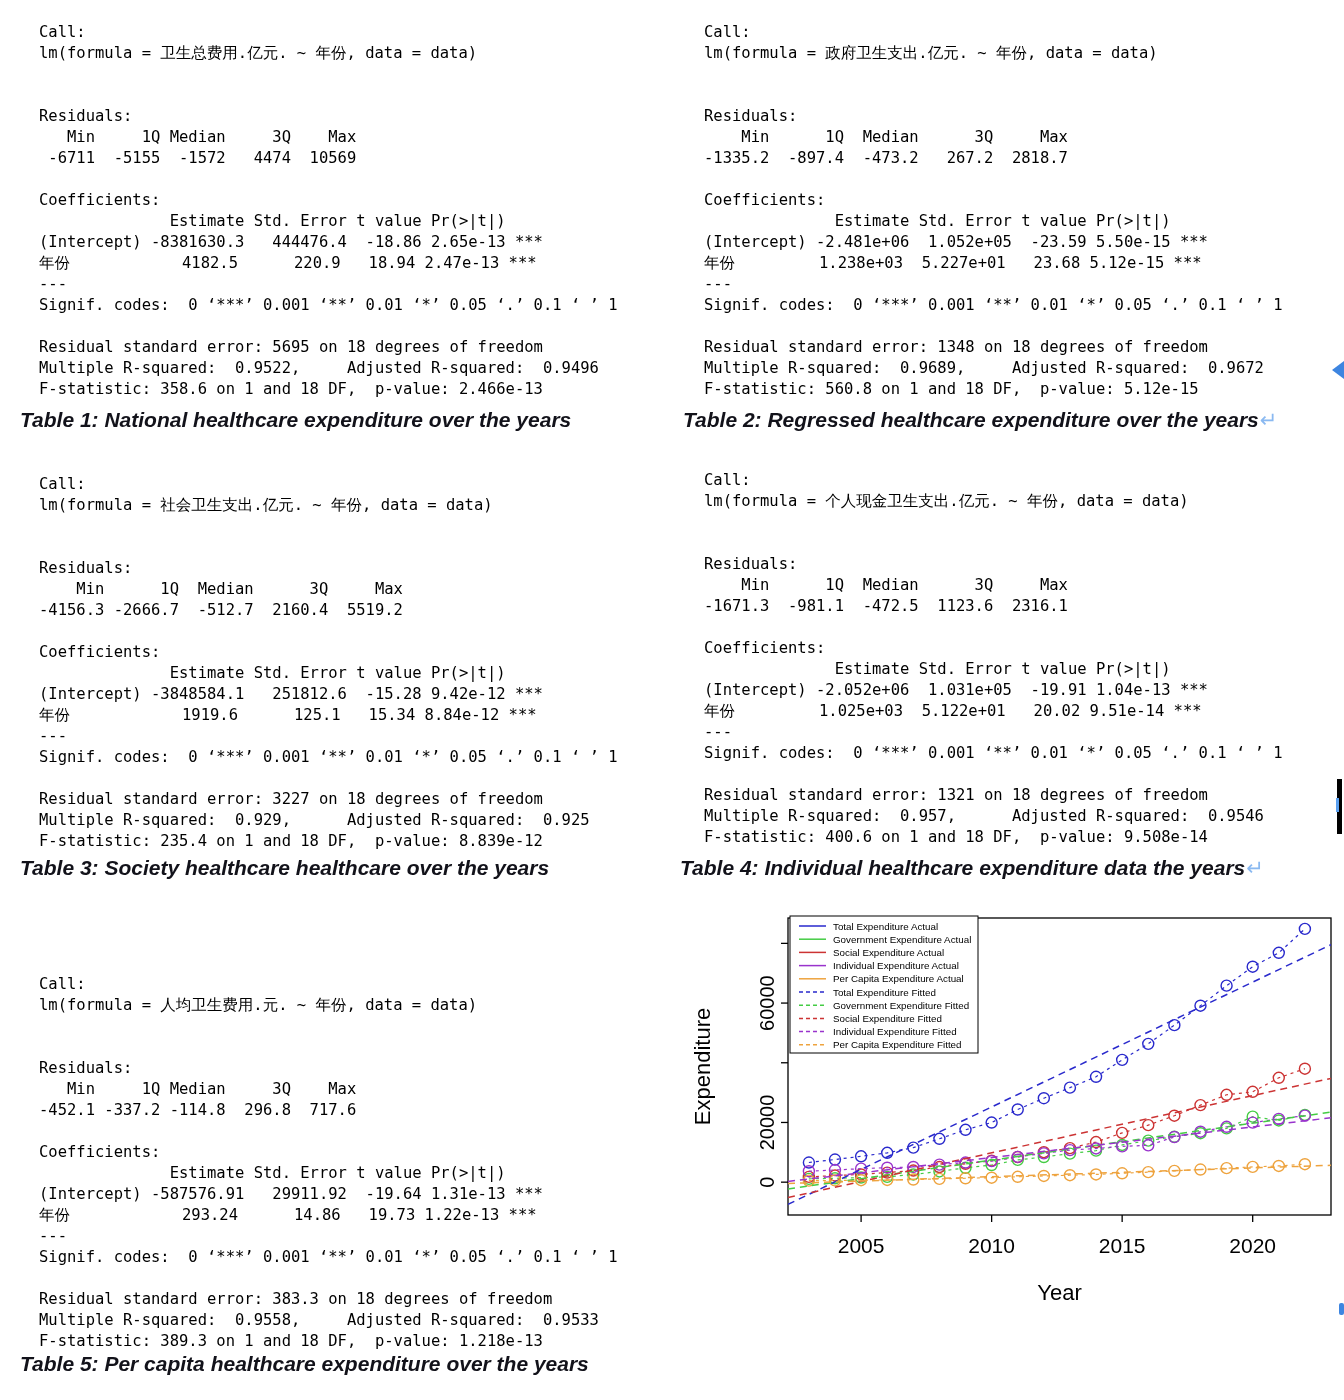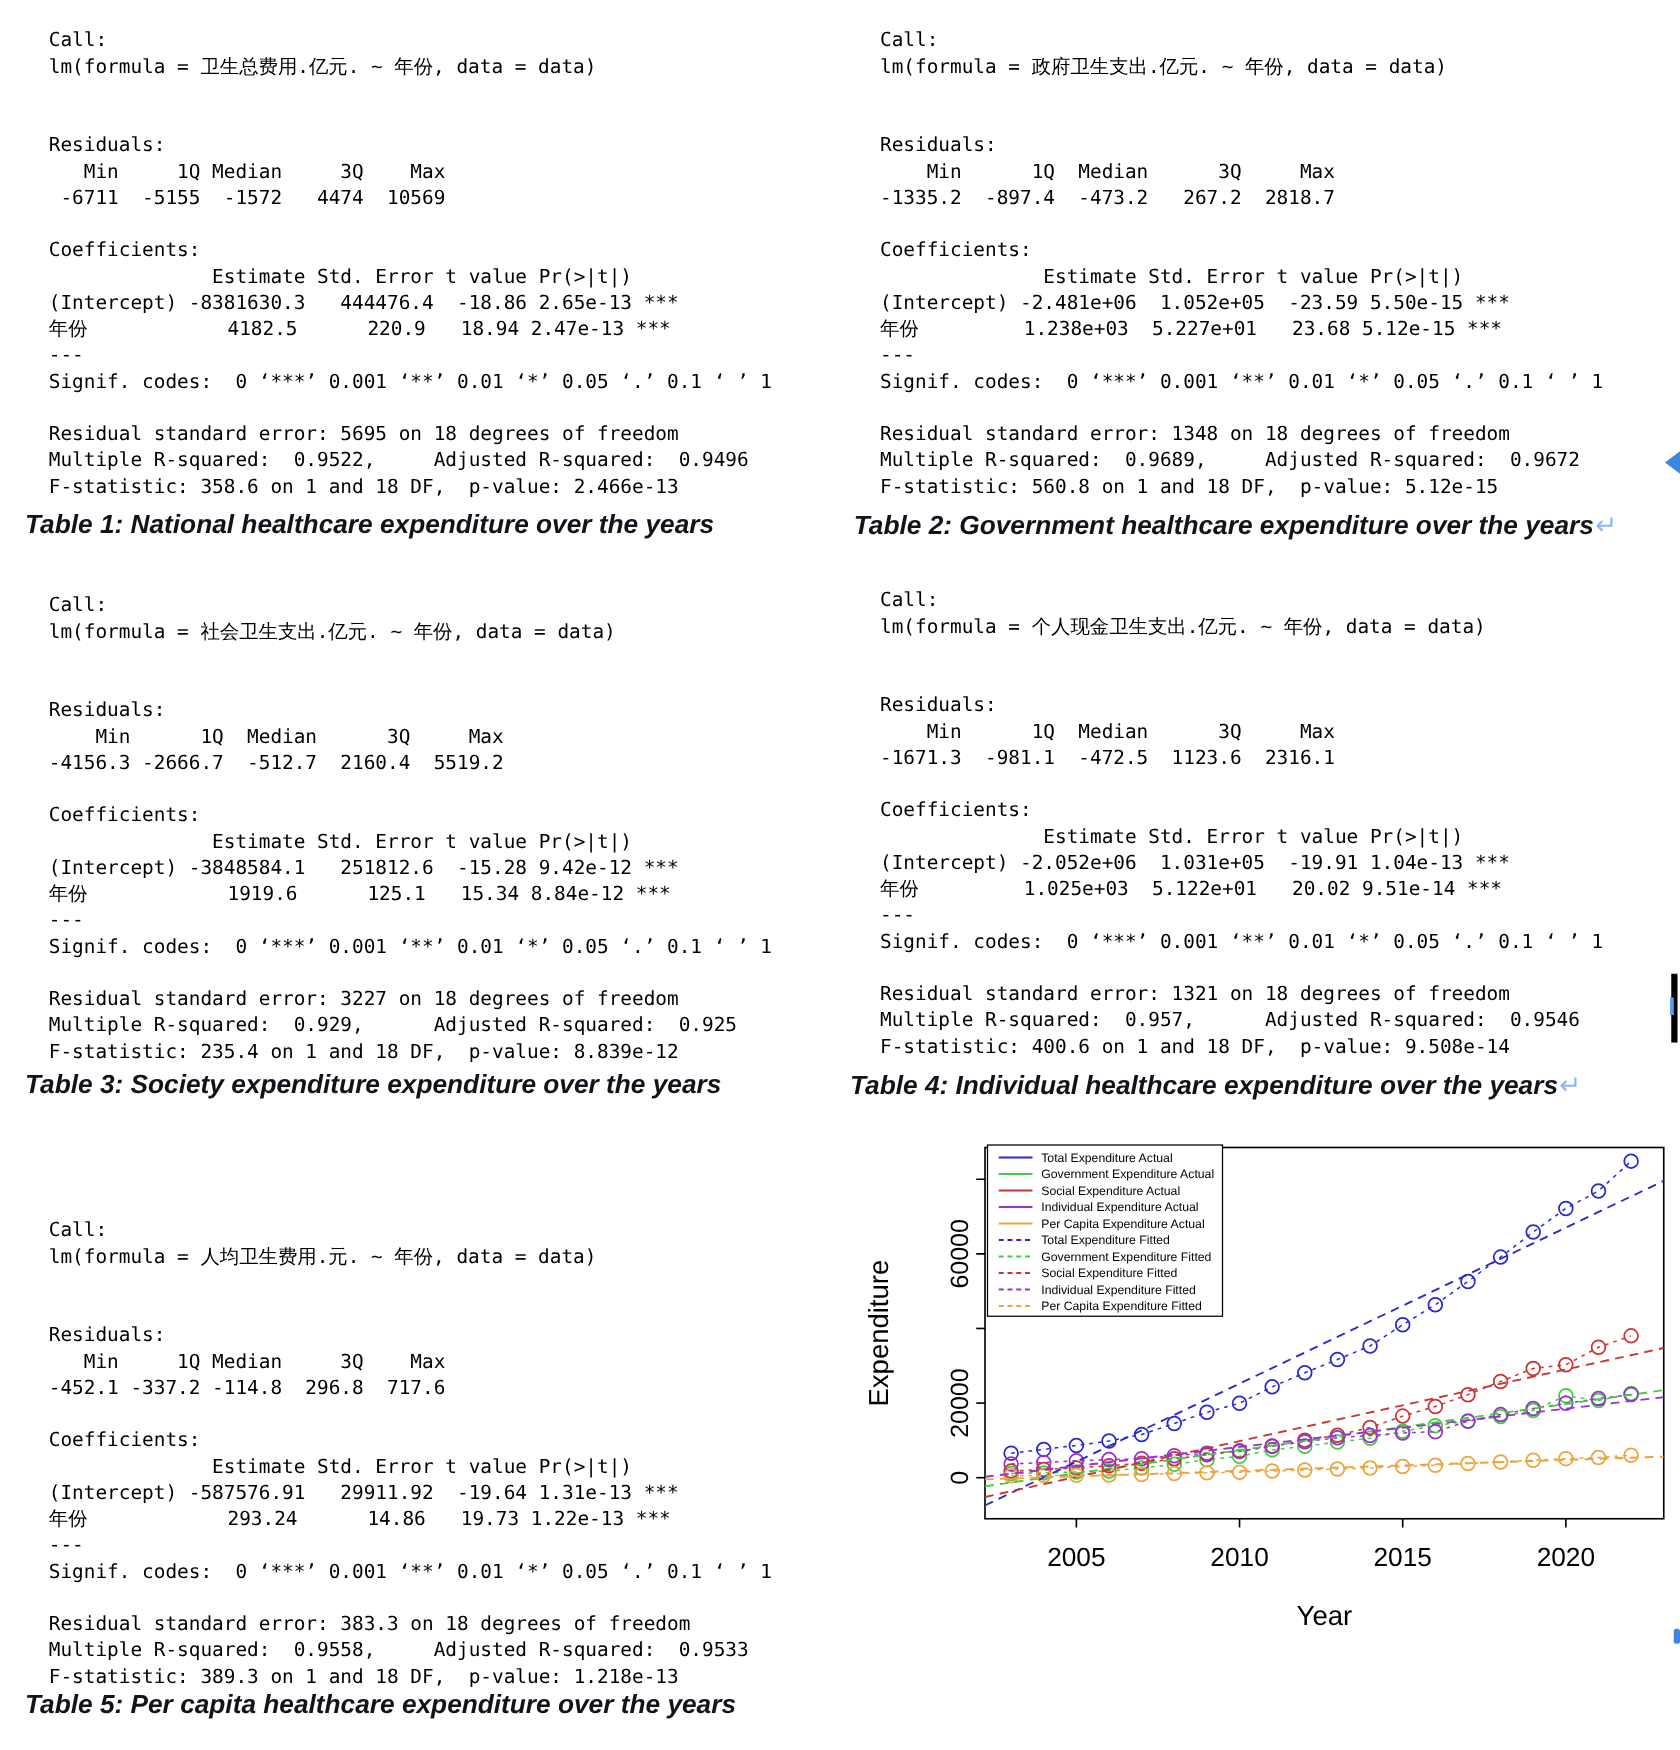--- a/index.html
+++ b/index.html
@@ -121,27 +121,27 @@
 Signif. codes:  0 ‘***’ 0.001 ‘**’ 0.01 ‘*’ 0.05 ‘.’ 0.1 ‘ ’ 1
 
 Residual standard error: 383.3 on 18 degrees of freedom
 Multiple R-squared:  0.9558,     Adjusted R-squared:  0.9533 
 F-statistic: 389.3 on 1 and 18 DF,  p-value: 1.218e-13</pre>
 
 <div id="c1" class="caption">
   <span>Table 1: National healthcare expenditure over the years</span><span class="ret-mark" style="color: rgb(138, 185, 241);"></span>
 </div>
 <div id="c2" class="caption">
-  <span>Table 2: Government healthcare expenditure over the years</span><span class="ret-mark" style="color: rgb(138, 185, 241);">↵</span>
+  <span>Table 2: Regressed healthcare expenditure over the years</span><span class="ret-mark" style="color: rgb(138, 185, 241);">↵</span>
 </div>
 <div id="c3" class="caption">
-  <span>Table 3: Society expenditure expenditure over the years</span><span class="ret-mark" style="color: rgb(138, 185, 241);"></span>
+  <span>Table 3: Society healthcare healthcare over the years</span><span class="ret-mark" style="color: rgb(138, 185, 241);"></span>
 </div>
 <div id="c4" class="caption">
-  <span>Table 4: Individual healthcare expenditure over the years</span><span class="ret-mark" style="color: rgb(138, 185, 241);">↵</span>
+  <span>Table 4: Individual healthcare expenditure data the years</span><span class="ret-mark" style="color: rgb(138, 185, 241);">↵</span>
 </div>
 <div id="c5" class="caption">
   <span>Table 5: Per capita healthcare expenditure over the years</span><span class="ret-mark" style="color: rgb(138, 185, 241);"></span>
 </div>
 <div id="c6" class="caption">
   <span>Table 6: Regressed &amp; actual data visualization</span><span class="ret-mark" style="color: rgb(138, 185, 241);">↵</span>
 </div>
 
 <figure id="chart">
   <svg id="chart-svg" width="672" height="440" viewBox="0 0 672 440" xmlns="http://www.w3.org/2000/svg">

